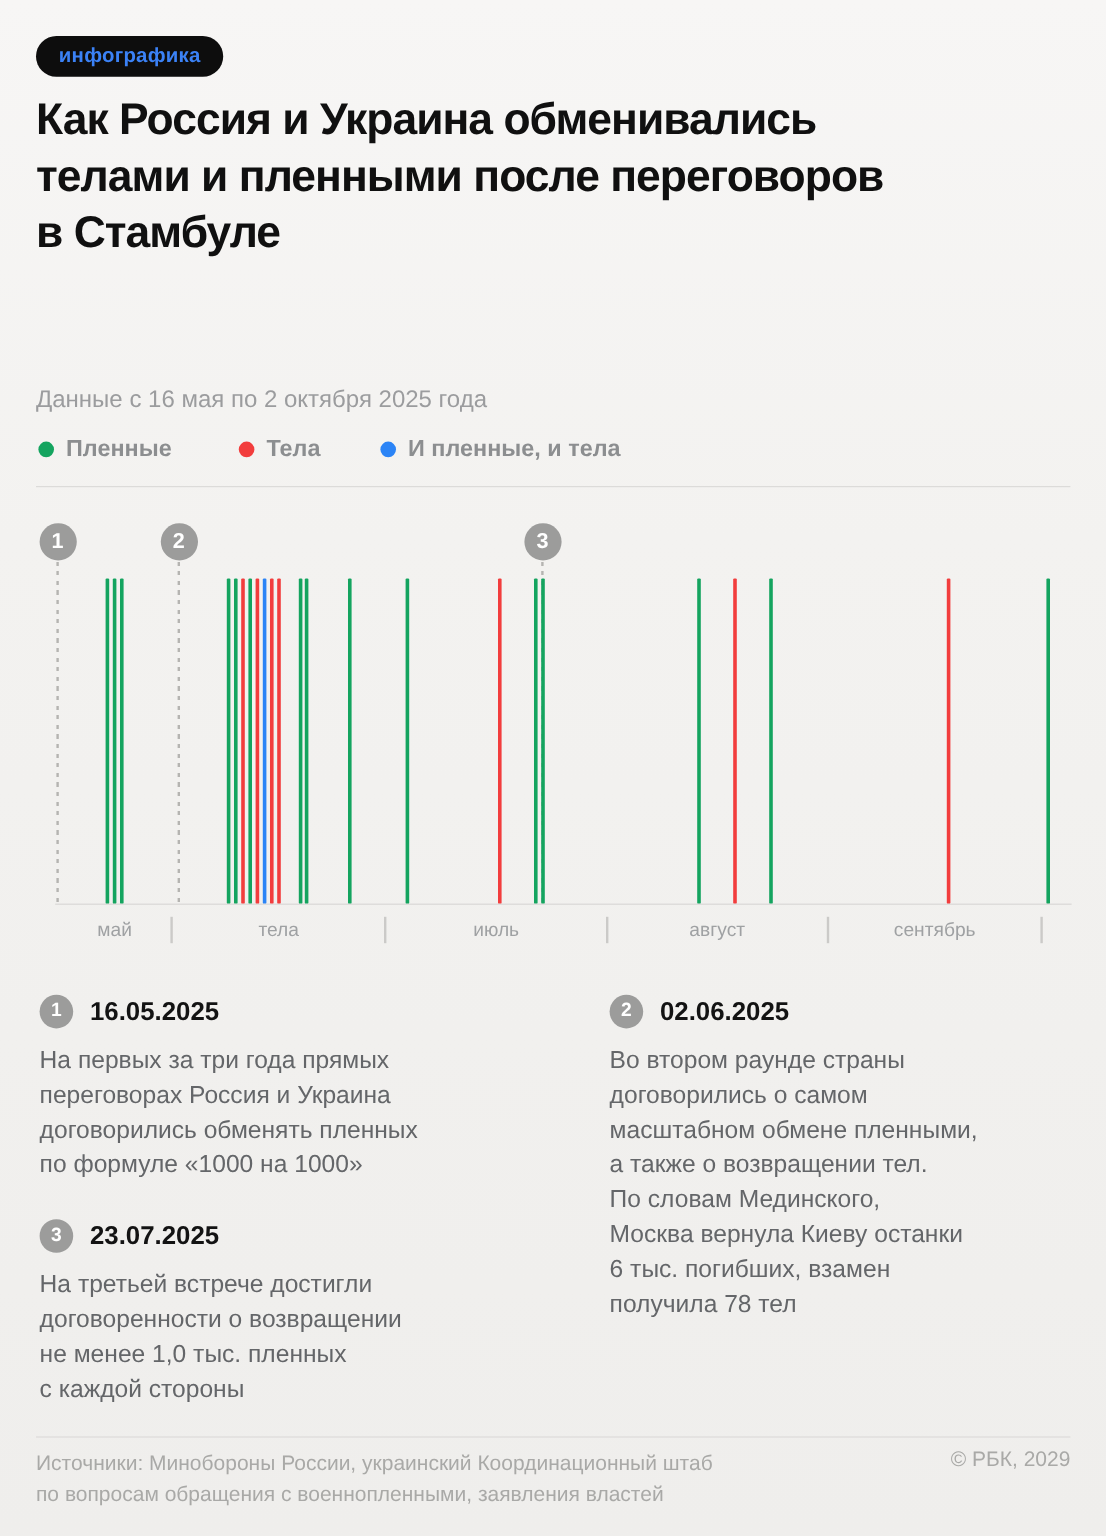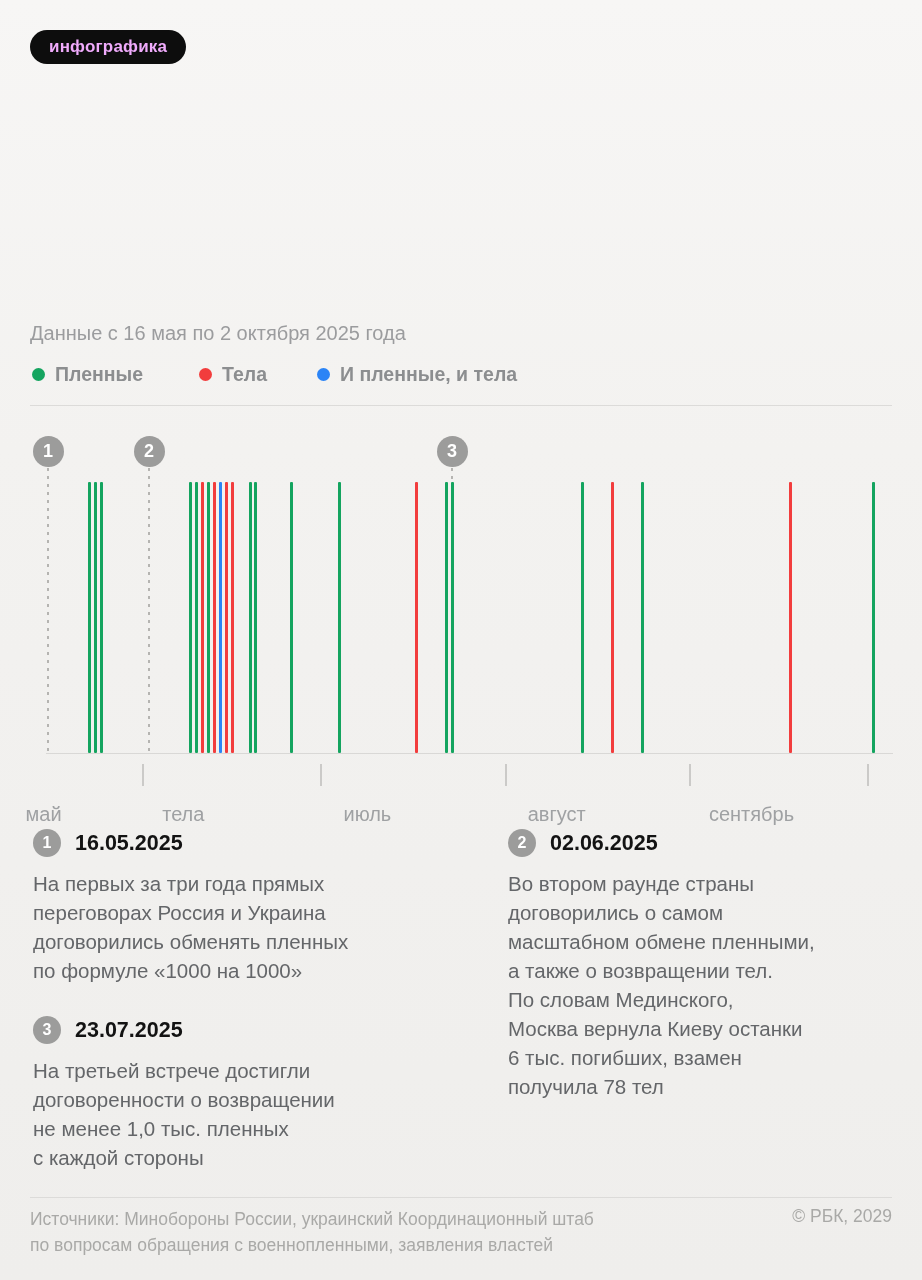--- a/index.html
+++ b/index.html
@@ -12,21 +12,21 @@
     position:relative; width:922px; height:1280px; overflow:hidden;
     background:linear-gradient(180deg,#f7f6f5 0%,#f3f2f0 35%,#efeeec 100%);
   }
   .abs { position:absolute; }
 
   
   #badge {
     left:30px; top:30px; height:34px; padding:0 19px;
     background:#0d0d0d; border-radius:17px;
     display:inline-flex; align-items:center;
-    color:#f0abfc; font-size:17px; font-weight:700; letter-spacing:.2px;
+    color:#3b82f6; font-size:17px; font-weight:700; letter-spacing:.2px;
   }
 
   
   #title {
     left:30px; top:76px; width:870px;
     font-size:37px; line-height:47px; font-weight:700; letter-spacing:-.8px;
     color:#101010; white-space:pre-line;
   }
   #subtitle {
     left:30px; top:249px; width:870px;
@@ -54,22 +54,22 @@
     display:flex; align-items:center; justify-content:center;
     color:#fff; font-size:18px; font-weight:700;
   }
   .marker-dash {
     position:absolute; width:2px;
     background:repeating-linear-gradient(180deg,#b5b4b1 0 3.5px,transparent 3.5px 8px);
   }
   .event-line { position:absolute; width:3px; border-radius:1px; }
   .axis-tick { position:absolute; width:2px; height:22px; background:#cbcac8; }
   .month-label {
-    position:absolute; width:140px; text-align:left;
-    font-size:20px; color:#9fa1a3;margin-top:36px;
+    position:absolute; width:140px; text-align:center;
+    font-size:16px; color:#9fa1a3;
   }
 
   
   .note { position:absolute; }
   .note-head { display:flex; align-items:center; gap:14px; }
   .note-num {
     width:28px; height:28px; border-radius:50%; flex:0 0 28px;
     display:flex; align-items:center; justify-content:center;
     color:#fff; font-size:16px; font-weight:700; background:#9c9c9b;
   }
@@ -93,20 +93,23 @@
 </style>
 </head>
 <body>
 
 <div id="page">
 
   <div id="badge" class="abs">
     <span>инфографика</span>
   </div>
 
+  <h1 id="title" class="abs">Как Россия и Украина обменивались
+телами и пленными после переговоров
+в Стамбуле</h1>
   <p id="data-range" class="abs">Данные с 16 мая по 2 октября 2025 года</p>
 
   <div class="legend-item" style="left:32px">
     <span class="legend-dot" id="dot-prisoners" style="background: rgb(20, 164, 95);"></span>
     <span class="legend-label">Пленные</span>
   </div>
   <div class="legend-item" style="left:199px">
     <span class="legend-dot" id="dot-bodies" style="background: rgb(242, 61, 61);"></span>
     <span class="legend-label">Тела</span>
   </div>

